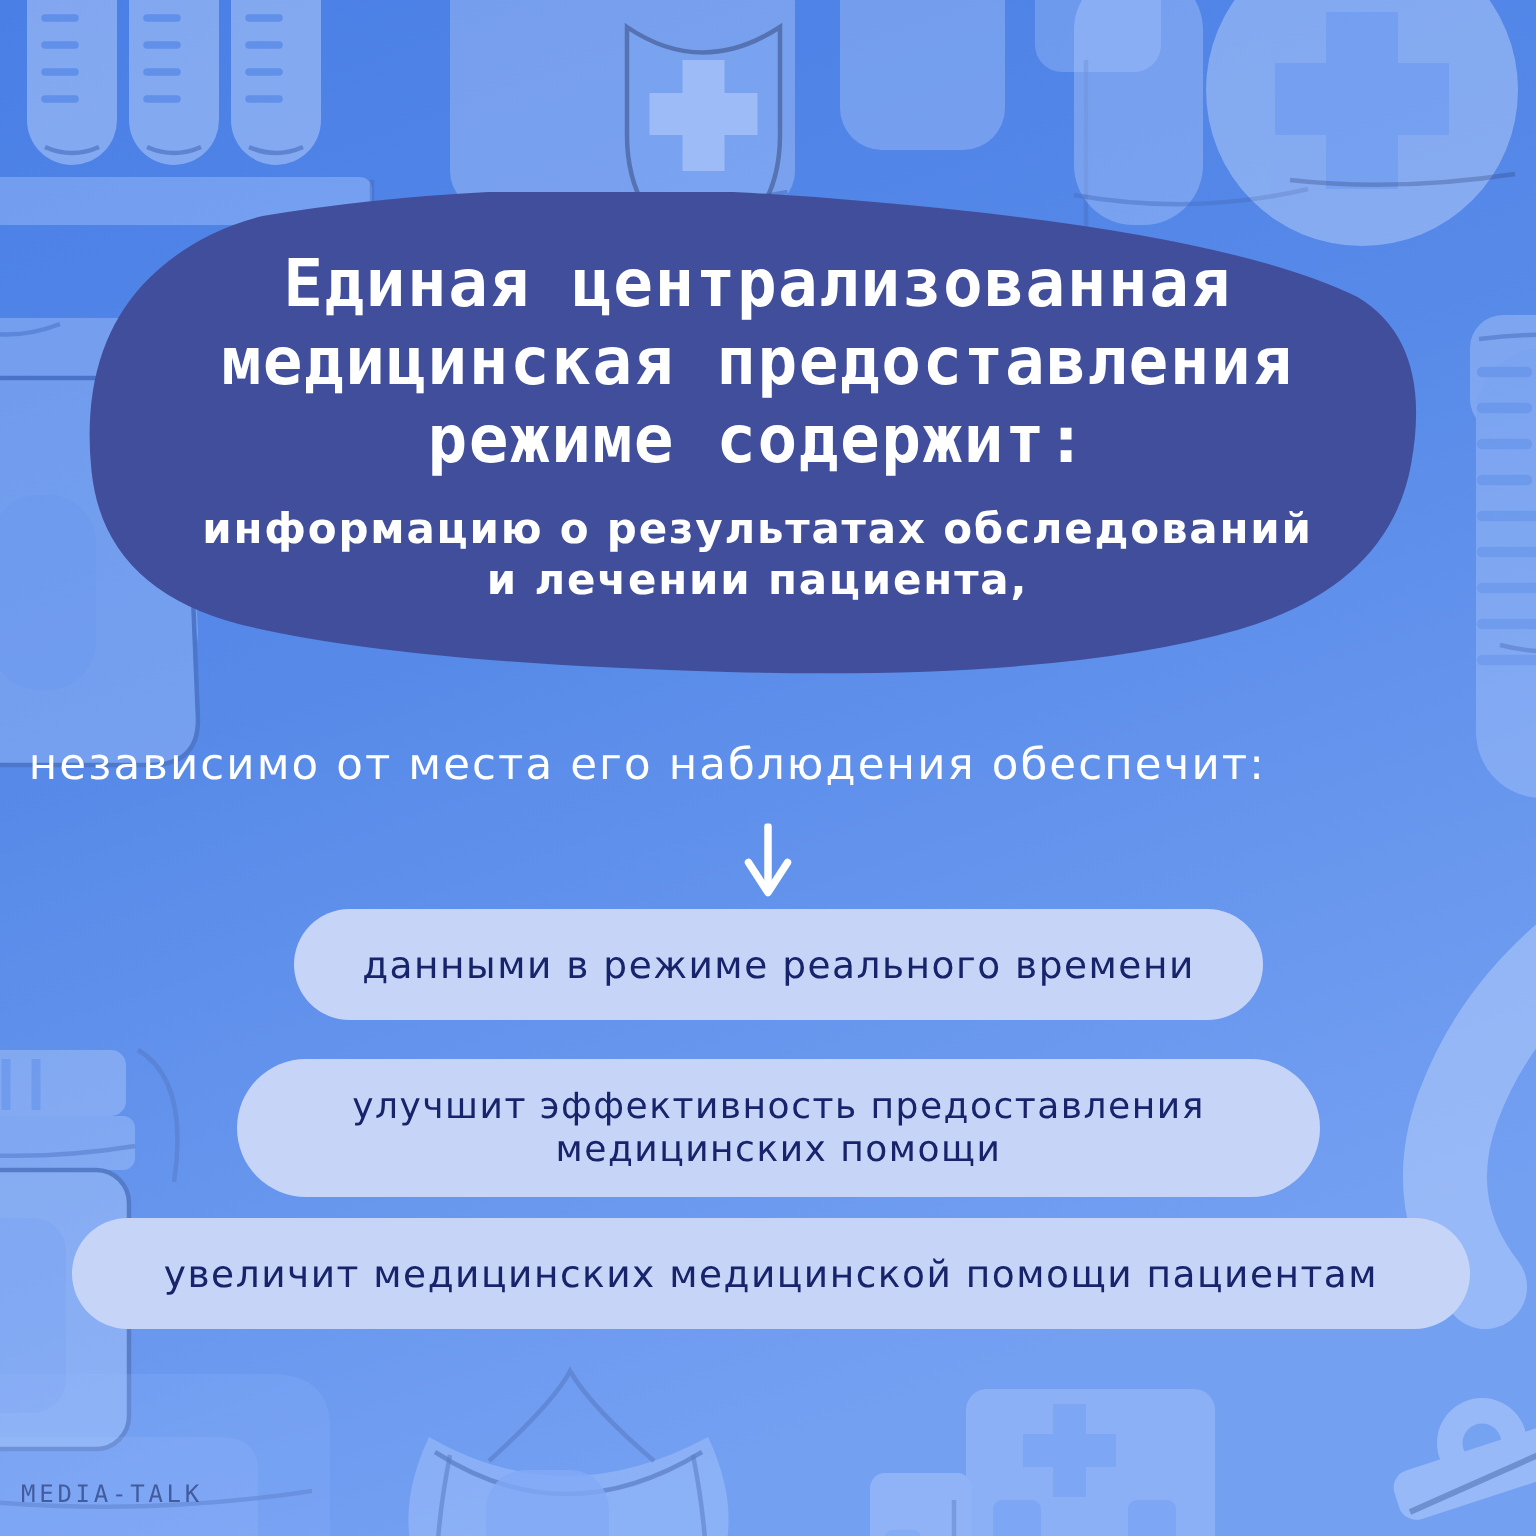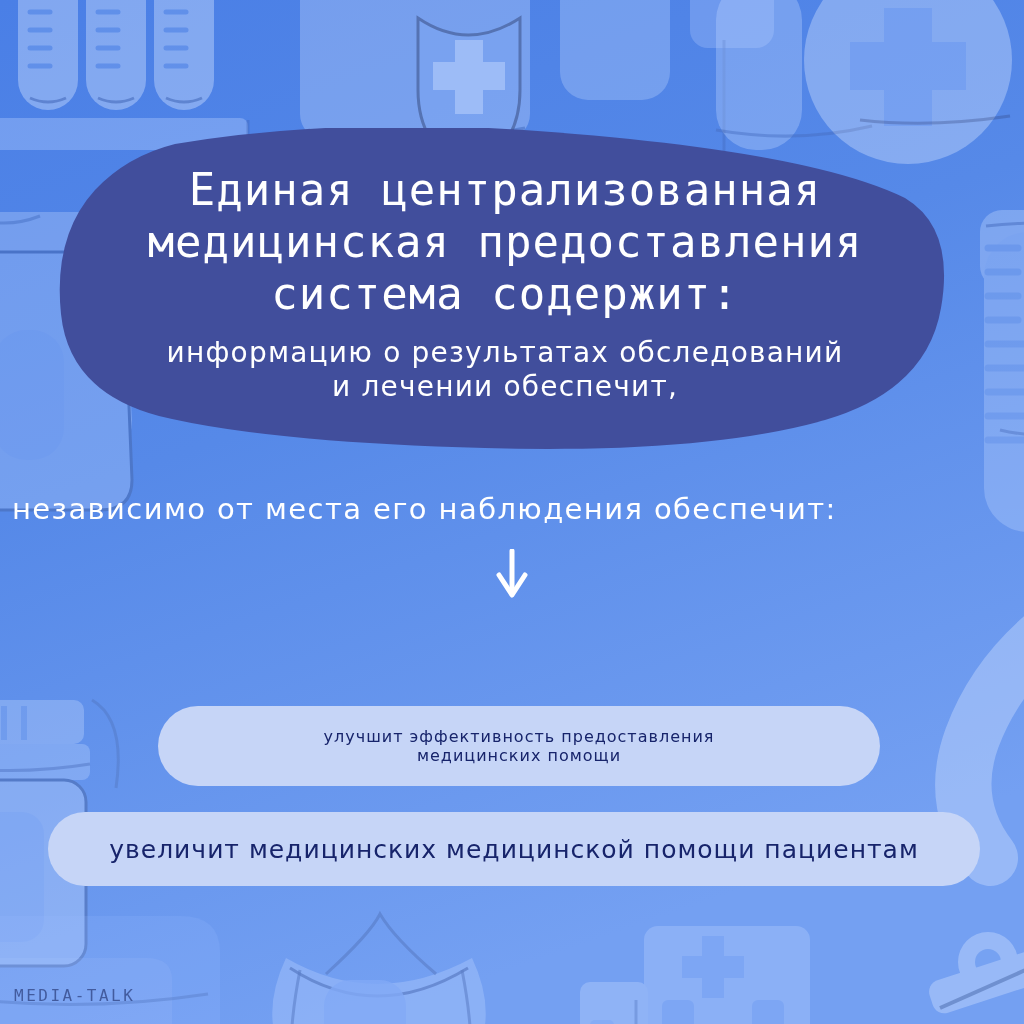--- a/index.html
+++ b/index.html
@@ -16,46 +16,46 @@
 
   
   .blob-wrap{position:absolute;left:55px;top:128px;width:900px;height:330px;}
   .blob-svg{position:absolute;inset:0;}
   .blob-content{
     position:absolute;inset:0;display:flex;flex-direction:column;
     align-items:center;justify-content:flex-start;padding-top:36px;
     box-sizing:border-box;
   }
   .title{
-    color:#ffffff;font-weight:normal;font-size:44px;line-height:1.18;
+    color:#ffffff;font-weight:bold;font-size:44px;line-height:1.18;
     text-align:center;letter-spacing:1.0px;margin:0;
     font-family:"DejaVu Sans Mono","Liberation Mono",monospace;
     width:830px;
   }
   .subtitle{
-    color:#ffffff;font-weight:normal;font-size:28px;line-height:1.22;
+    color:#ffffff;font-weight:bold;font-size:28px;line-height:1.22;
     text-align:center;letter-spacing:1.2px;margin:16px 0 0 0;
     width:800px;
   }
   
   .lead-line{
-    position:absolute;left:0;top:492px;width:844px;text-align:left;
-    color:#ffffff;font-size:29px;letter-spacing:1.4px;padding-left:12px;
+    position:absolute;left:0;top:492px;width:844px;text-align:right;
+    color:#ffffff;font-size:29px;letter-spacing:1.4px;
   }
   
   .arrow{position:absolute;left:486px;top:549px;width:52px;height:50px;}
   
   .pill{
     position:absolute;background:#c6d5f7;border-radius:60px;
     display:flex;align-items:center;justify-content:center;
     color:#17246b;text-align:center;letter-spacing:1.0px;
     box-sizing:border-box;
   }
   .pill-1{left:196px;top:606px;width:646px;height:74px;font-size:25px;}
-  .pill-2{left:158px;top:706px;width:722px;height:80px;font-size:16px;line-height:1.2;}
+  .pill-2{left:158px;top:706px;width:722px;height:92px;font-size:24px;line-height:1.2;}
   .pill-3{left:48px;top:812px;width:932px;height:74px;font-size:25px;}
   .pill-txt{padding:0 26px;}
   
   .watermark{
     position:absolute;left:14px;top:986px;
     font-family:"DejaVu Sans Mono","Liberation Mono",monospace;
     font-size:16px;letter-spacing:2.5px;color:#2c3f7d;opacity:.72;
   }
 </style>
 </head>
@@ -206,36 +206,39 @@
   <div class="blob-wrap">
     <svg class="blob-svg" viewBox="0 0 900 330" preserveAspectRatio="none">
       <path d="M120 16 Q300 -14 520 6 Q760 26 850 70 Q900 100 886 180
                Q872 262 770 292 Q650 326 430 320 Q210 314 104 288
                Q14 264 6 186 Q-2 108 40 62 Q72 28 120 16 Z" fill="#414e9c"></path>
     </svg>
     <div class="blob-content">
       <div class="title">
         <div>Единая централизованная</div>
         <div>медицинская предоставления</div>
-        <div>система содержит:</div>
+        <div>режиме содержит:</div>
       </div>
       <div class="subtitle">
         <div>информацию о результатах обследований</div>
-        <div>и лечении обеспечит,</div>
+        <div>и лечении пациента,</div>
       </div>
     </div>
   </div>
 
   <div class="lead-line">независимо от места его наблюдения обеспечит:</div>
 
   <svg class="arrow" viewBox="0 0 52 50">
     <line x1="26" y1="2" x2="26" y2="40" stroke="#ffffff" stroke-width="5" stroke-linecap="round"></line>
     <path d="M13 26 L26 46 L39 26" fill="none" stroke="#ffffff" stroke-width="5" stroke-linecap="round" stroke-linejoin="round"></path>
   </svg>
 
+  <div class="pill pill-1">
+    <span class="pill-txt">данными в режиме реального времени</span>
+  </div>
 
   <div class="pill pill-2">
     <span class="pill-txt">
       <span style="display:block">улучшит эффективность предоставления</span>
       <span style="display:block">медицинских помощи</span>
     </span>
   </div>
 
   <div class="pill pill-3">
     <span class="pill-txt">увеличит медицинских медицинской помощи пациентам</span>

